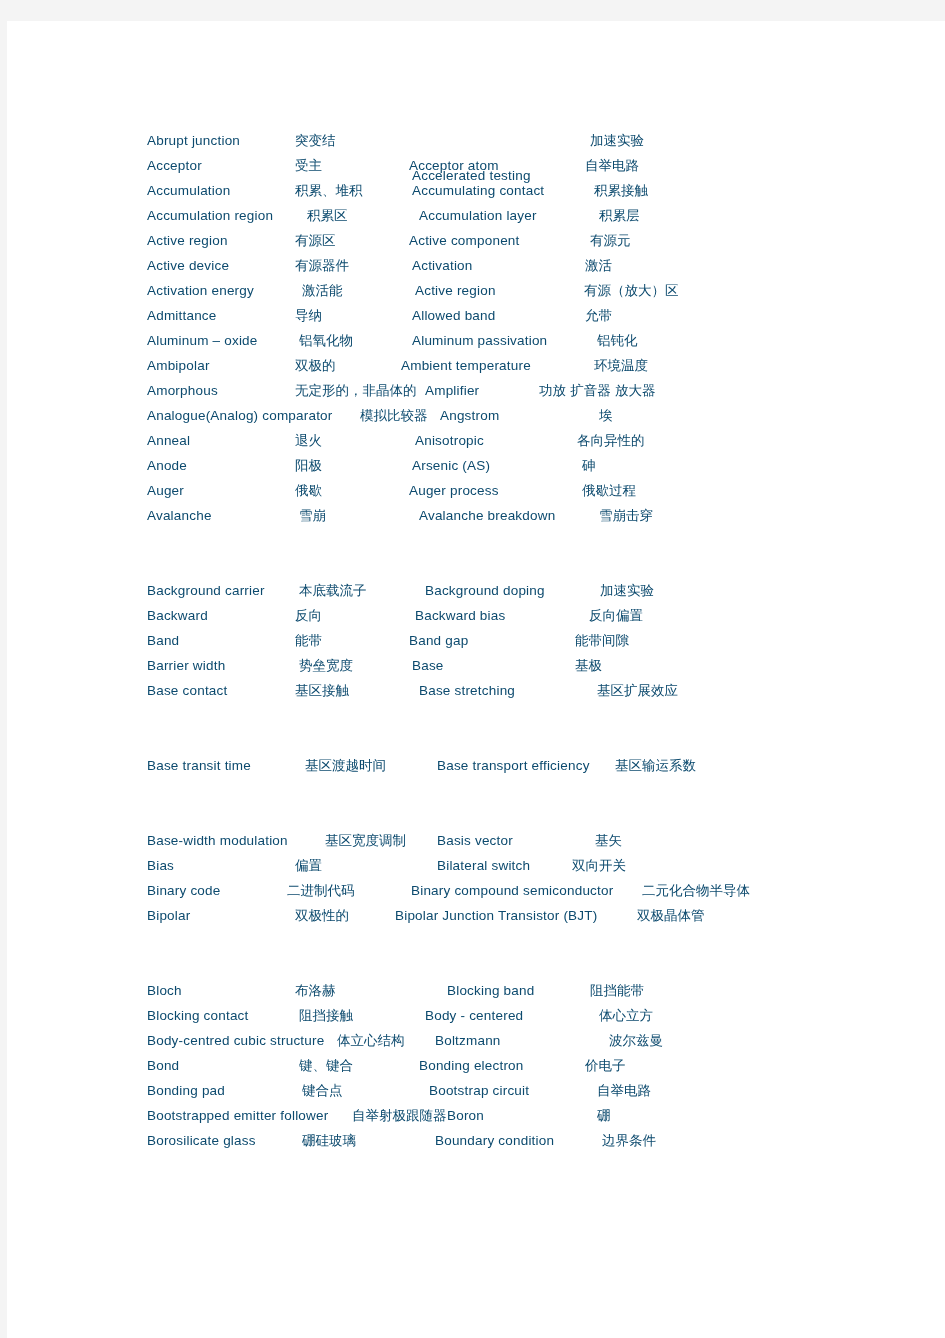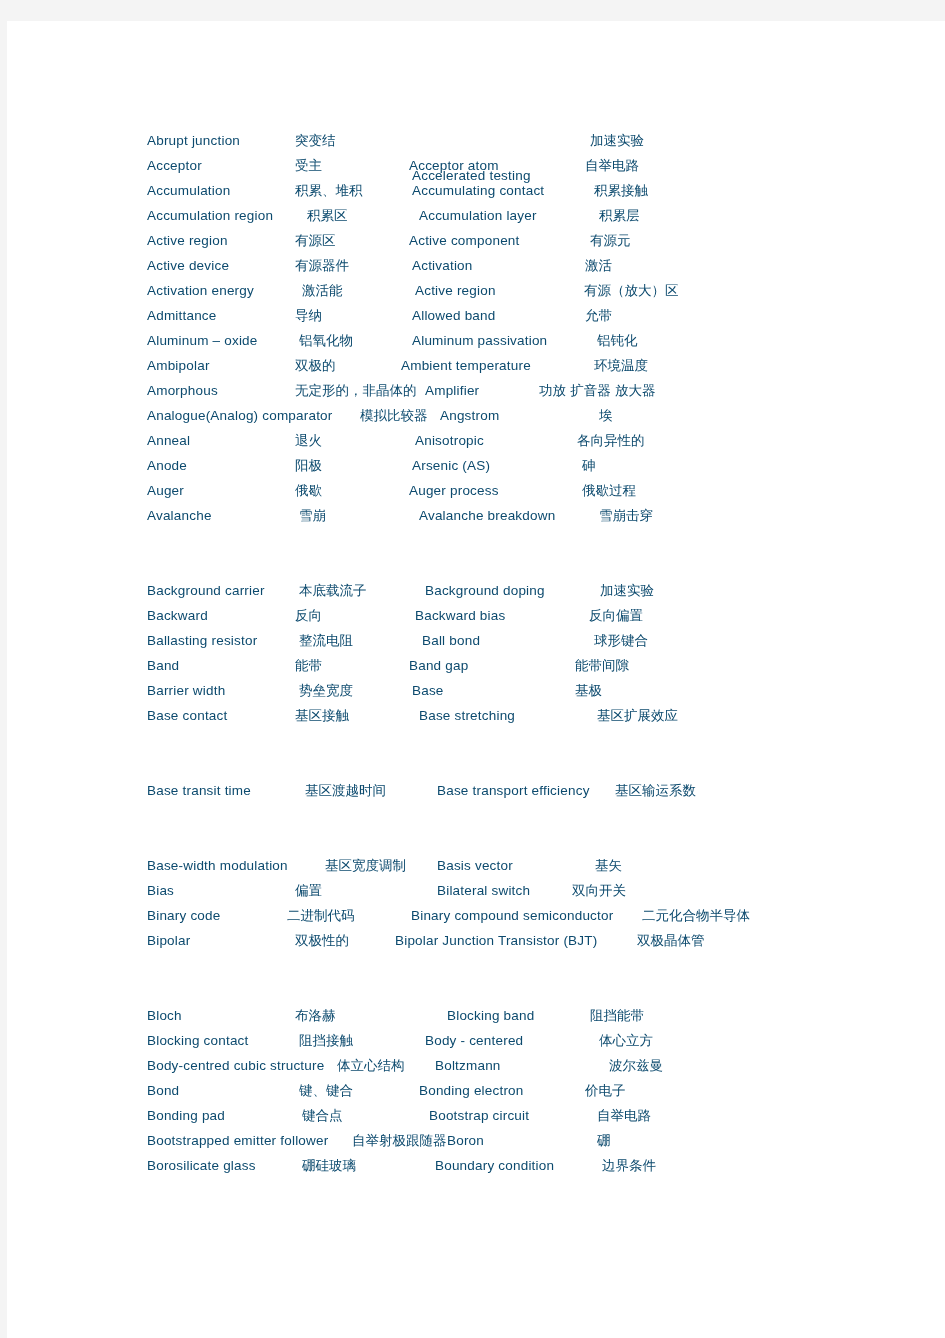--- a/index.html
+++ b/index.html
@@ -162,26 +162,20 @@
           <span class="cell cell-en" style="left: 278px;">Background doping</span>
           <span class="cell cell-zh" style="left: 453px;">加速实验</span>
         </div>
         <div class="glossary-row">
           <span class="cell cell-en" style="left: 0px;">Backward</span>
           <span class="cell cell-zh" style="left: 148px;">反向</span>
           <span class="cell cell-en" style="left: 268px;">Backward bias</span>
           <span class="cell cell-zh" style="left: 442px;">反向偏置</span>
         </div>
         <div class="glossary-row">
-          <span class="cell cell-en" style="left: 0px;">Ballasting resistor</span>
-          <span class="cell cell-zh" style="left: 152px;">整流电阻</span>
-          <span class="cell cell-en" style="left: 275px;">Ball bond</span>
-          <span class="cell cell-zh" style="left: 447px;">球形键合</span>
-        </div>
-        <div class="glossary-row">
           <span class="cell cell-en" style="left: 0px;">Band</span>
           <span class="cell cell-zh" style="left: 148px;">能带</span>
           <span class="cell cell-en" style="left: 262px;">Band gap</span>
           <span class="cell cell-zh" style="left: 428px;">能带间隙</span>
         </div>
         <div class="glossary-row">
           <span class="cell cell-en" style="left: 0px;">Barrier width</span>
           <span class="cell cell-zh" style="left: 152px;">势垒宽度</span>
           <span class="cell cell-en" style="left: 265px;">Base</span>
           <span class="cell cell-zh" style="left: 428px;">基极</span>

